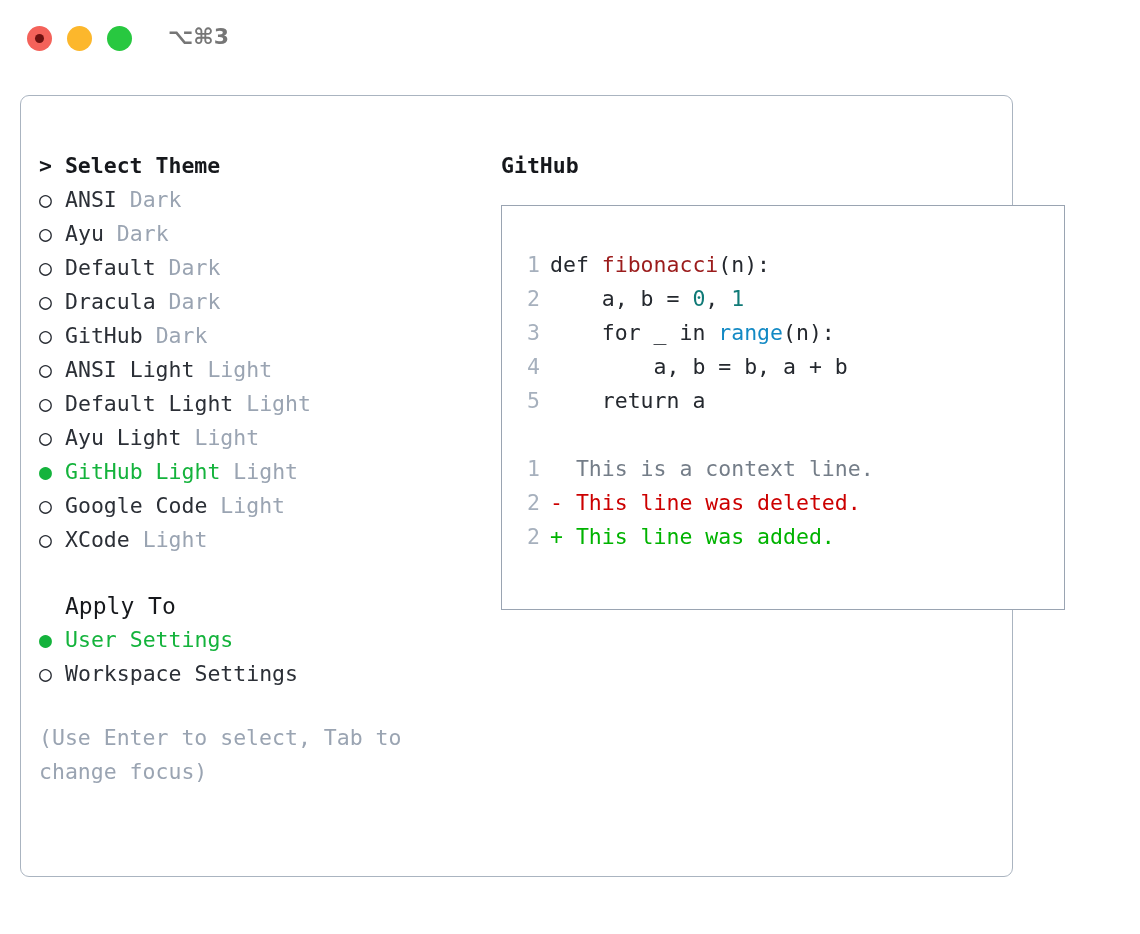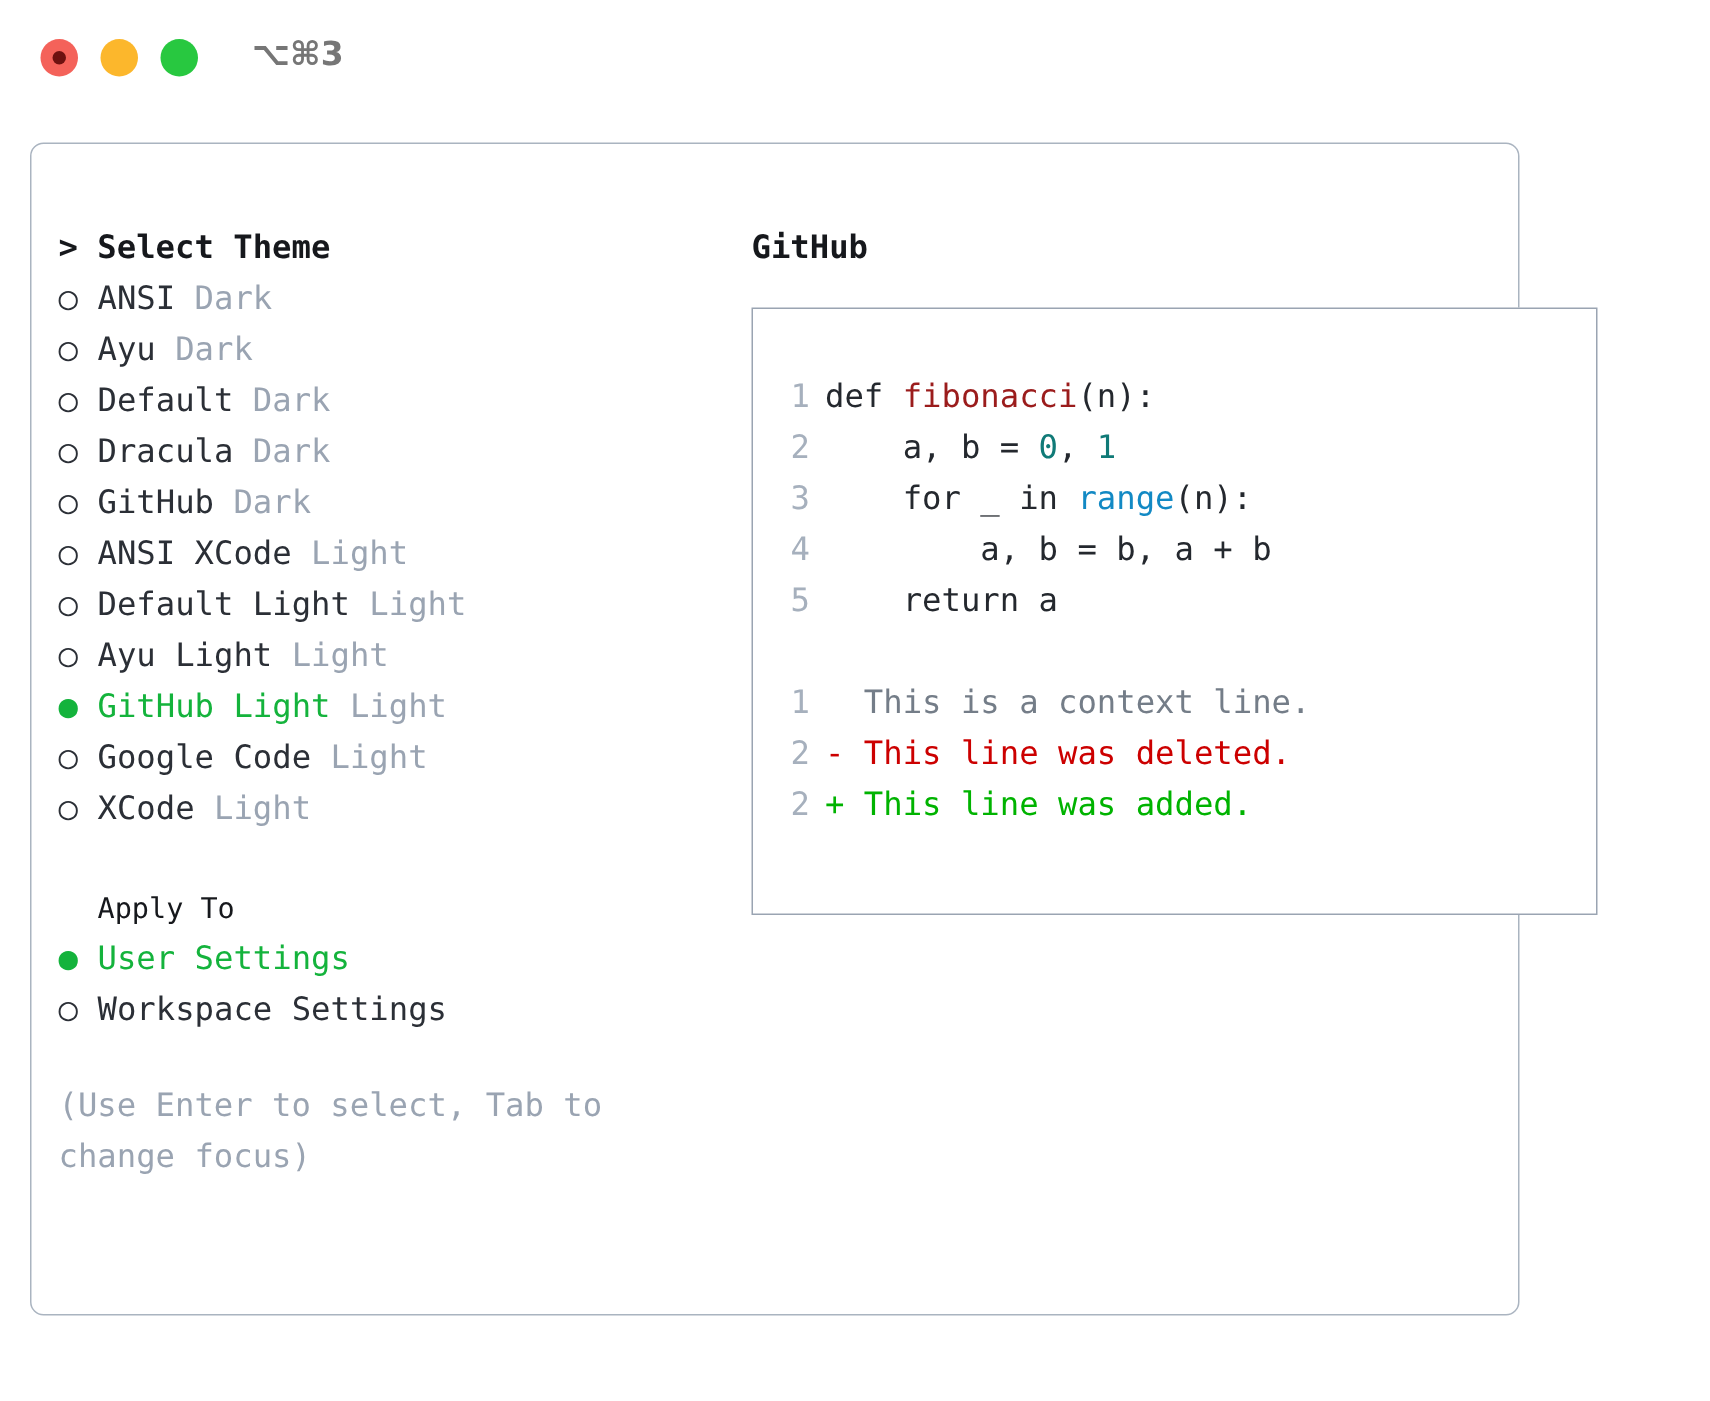--- a/index.html
+++ b/index.html
@@ -96,21 +96,21 @@
     display: inline-block;
     width: 26px;
     color: #2b2f36;
   }
   .bullet.sel { color: #14b33c; }
   .opt-name.sel { color: #14b33c; }
   .opt-tag {
     color: #9aa4b2;
   }
   .section-head {
-    font-size: 19px;
+    font-size: 23px;
     line-height: 34px;
     color: #16181c;
     white-space: pre;
     padding-left: 26px;
   }
   #spacer-before-apply { height: 32px; }
   #hint {
     margin-top: 30px;
     font-size: 21.5px;
     line-height: 34px;
@@ -182,21 +182,21 @@
   <div id="panel">
 
     <div id="left-col">
       <div class="head-row">&gt; Select Theme</div>
       <div id="theme-list">
           <div class="opt-row"><span class="bullet">○</span><span class="opt-name">ANSI</span><span> </span><span class="opt-tag">Dark</span></div>
           <div class="opt-row"><span class="bullet">○</span><span class="opt-name">Ayu</span><span> </span><span class="opt-tag">Dark</span></div>
           <div class="opt-row"><span class="bullet">○</span><span class="opt-name">Default</span><span> </span><span class="opt-tag">Dark</span></div>
           <div class="opt-row"><span class="bullet">○</span><span class="opt-name">Dracula</span><span> </span><span class="opt-tag">Dark</span></div>
           <div class="opt-row"><span class="bullet">○</span><span class="opt-name">GitHub</span><span> </span><span class="opt-tag">Dark</span></div>
-          <div class="opt-row"><span class="bullet">○</span><span class="opt-name">ANSI XCode</span><span> </span><span class="opt-tag">Light</span></div>
+          <div class="opt-row"><span class="bullet">○</span><span class="opt-name">ANSI Light</span><span> </span><span class="opt-tag">Light</span></div>
           <div class="opt-row"><span class="bullet">○</span><span class="opt-name">Default Light</span><span> </span><span class="opt-tag">Light</span></div>
           <div class="opt-row"><span class="bullet">○</span><span class="opt-name">Ayu Light</span><span> </span><span class="opt-tag">Light</span></div>
           <div class="opt-row"><span class="bullet sel">●</span><span class="opt-name sel">GitHub Light</span><span> </span><span class="opt-tag">Light</span></div>
           <div class="opt-row"><span class="bullet">○</span><span class="opt-name">Google Code</span><span> </span><span class="opt-tag">Light</span></div>
           <div class="opt-row"><span class="bullet">○</span><span class="opt-name">XCode</span><span> </span><span class="opt-tag">Light</span></div>
         </div>
 
       <div id="spacer-before-apply"></div>
 
       <div class="section-head">Apply To</div>

